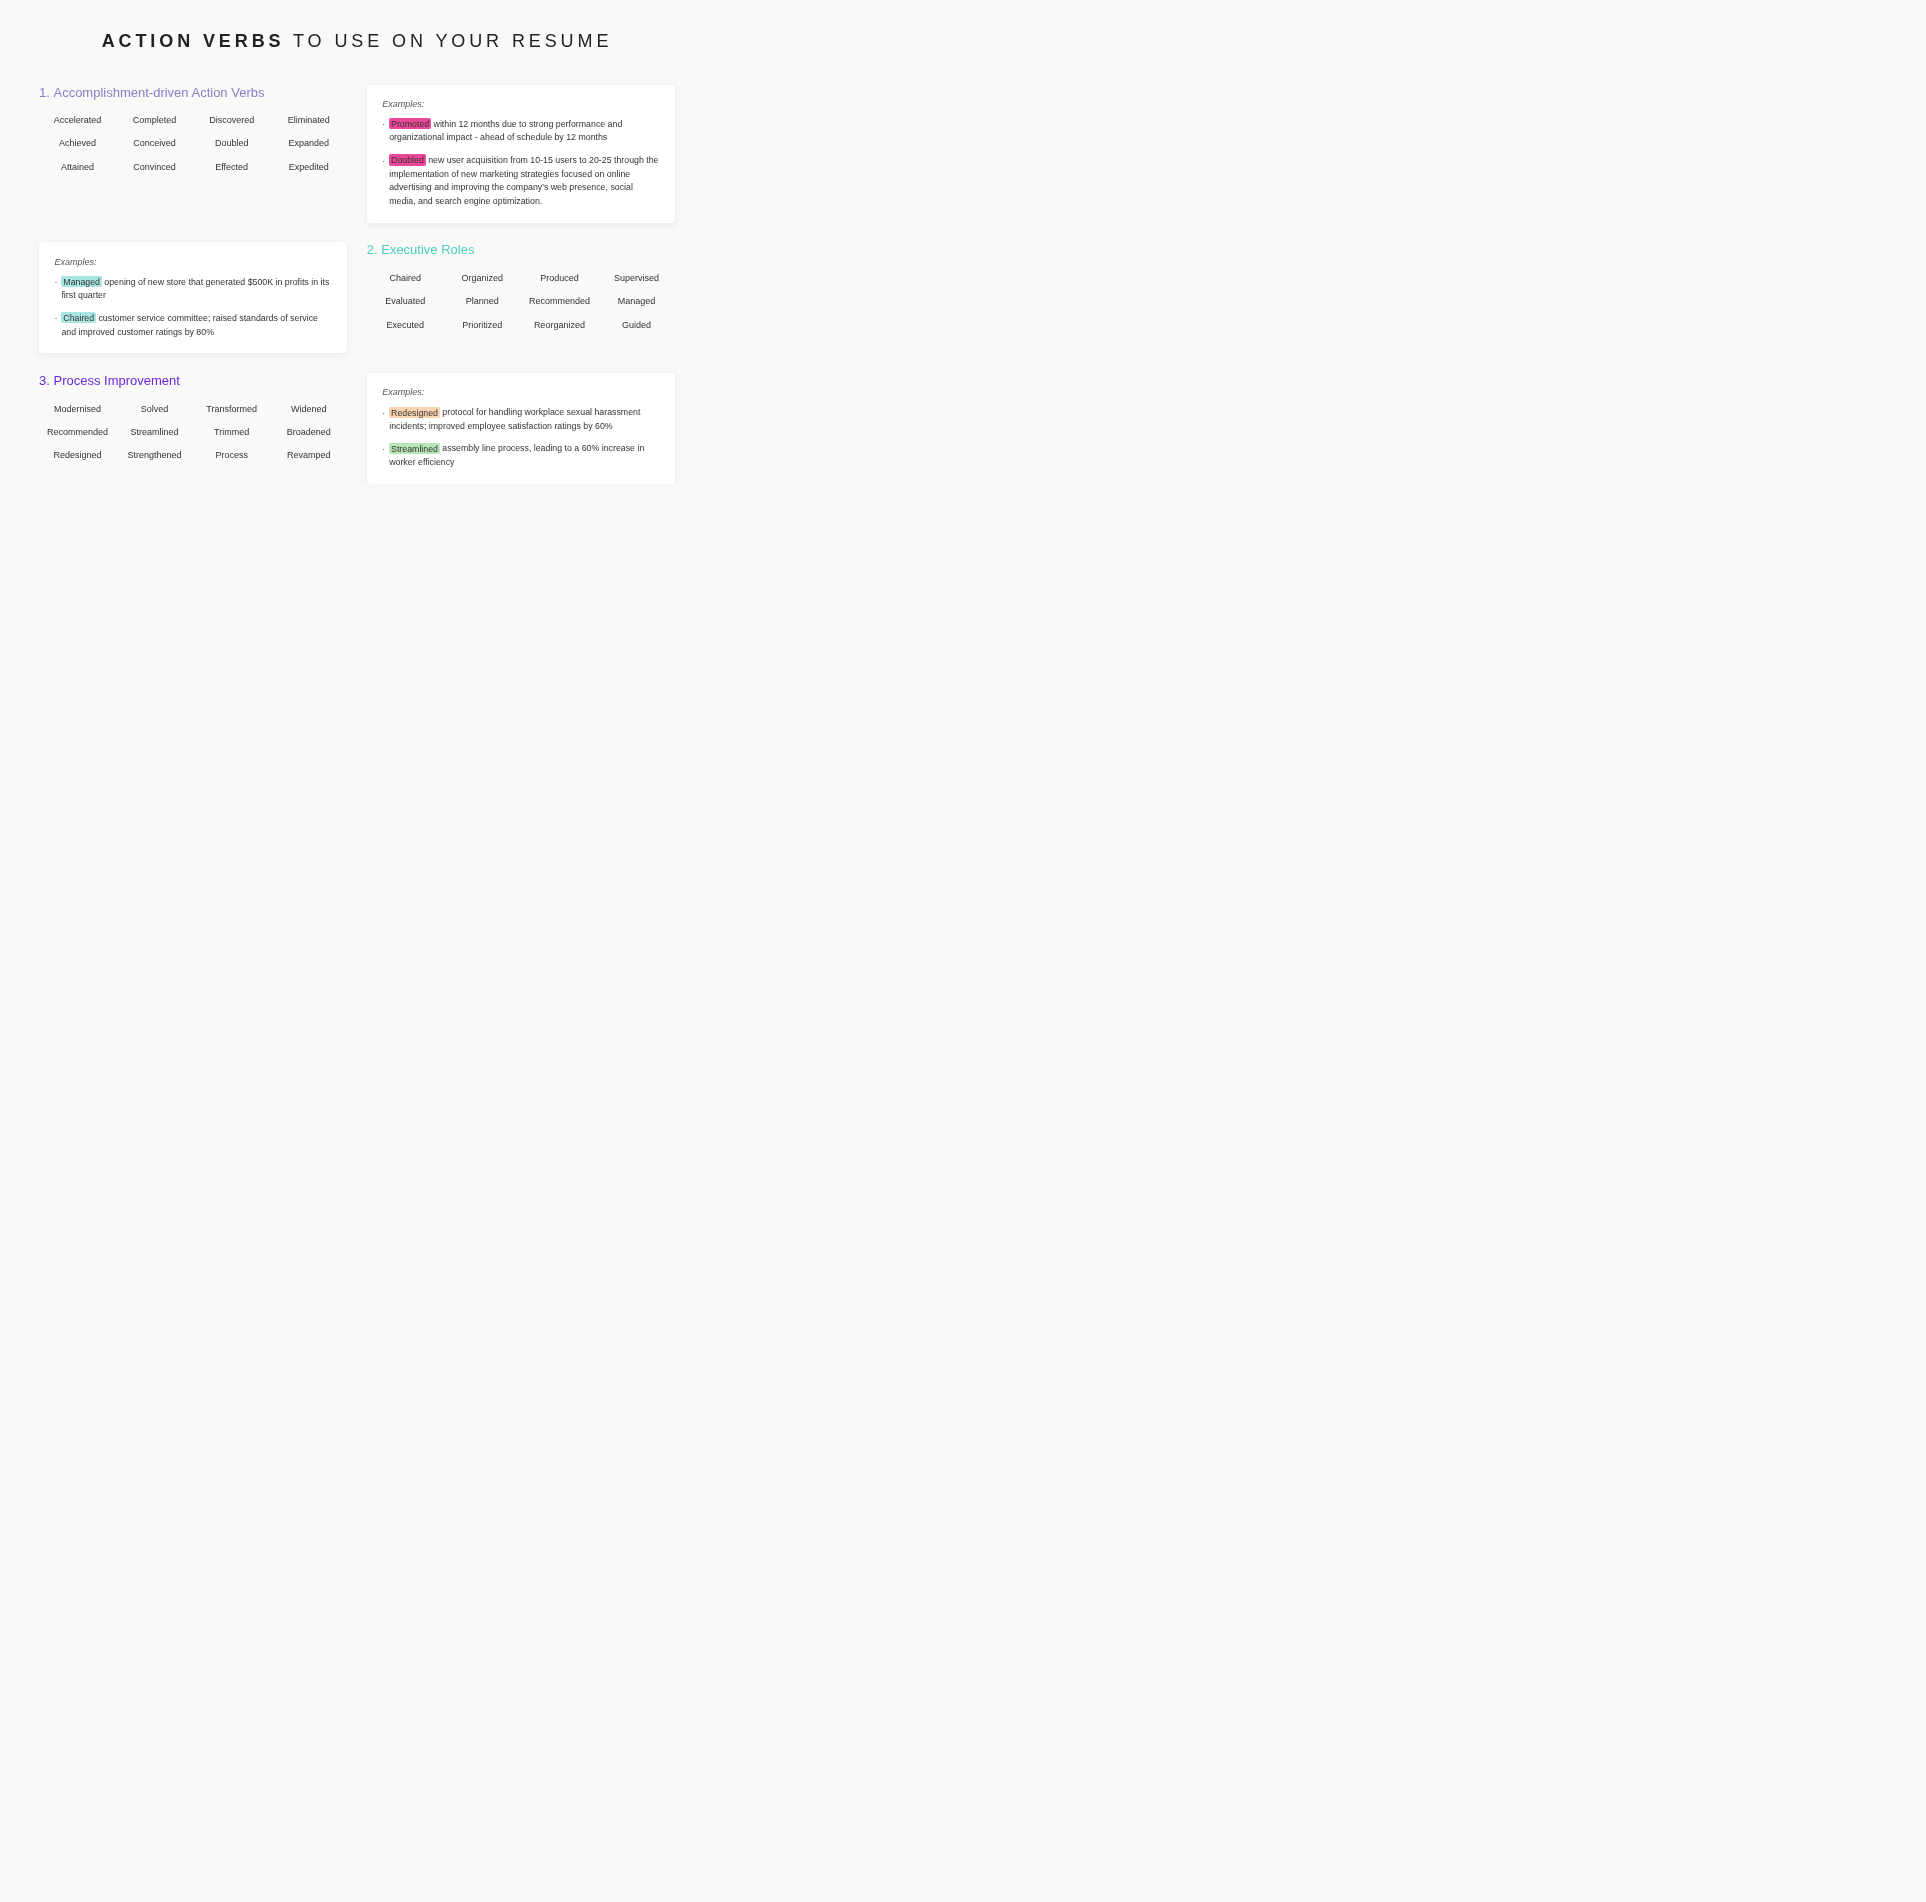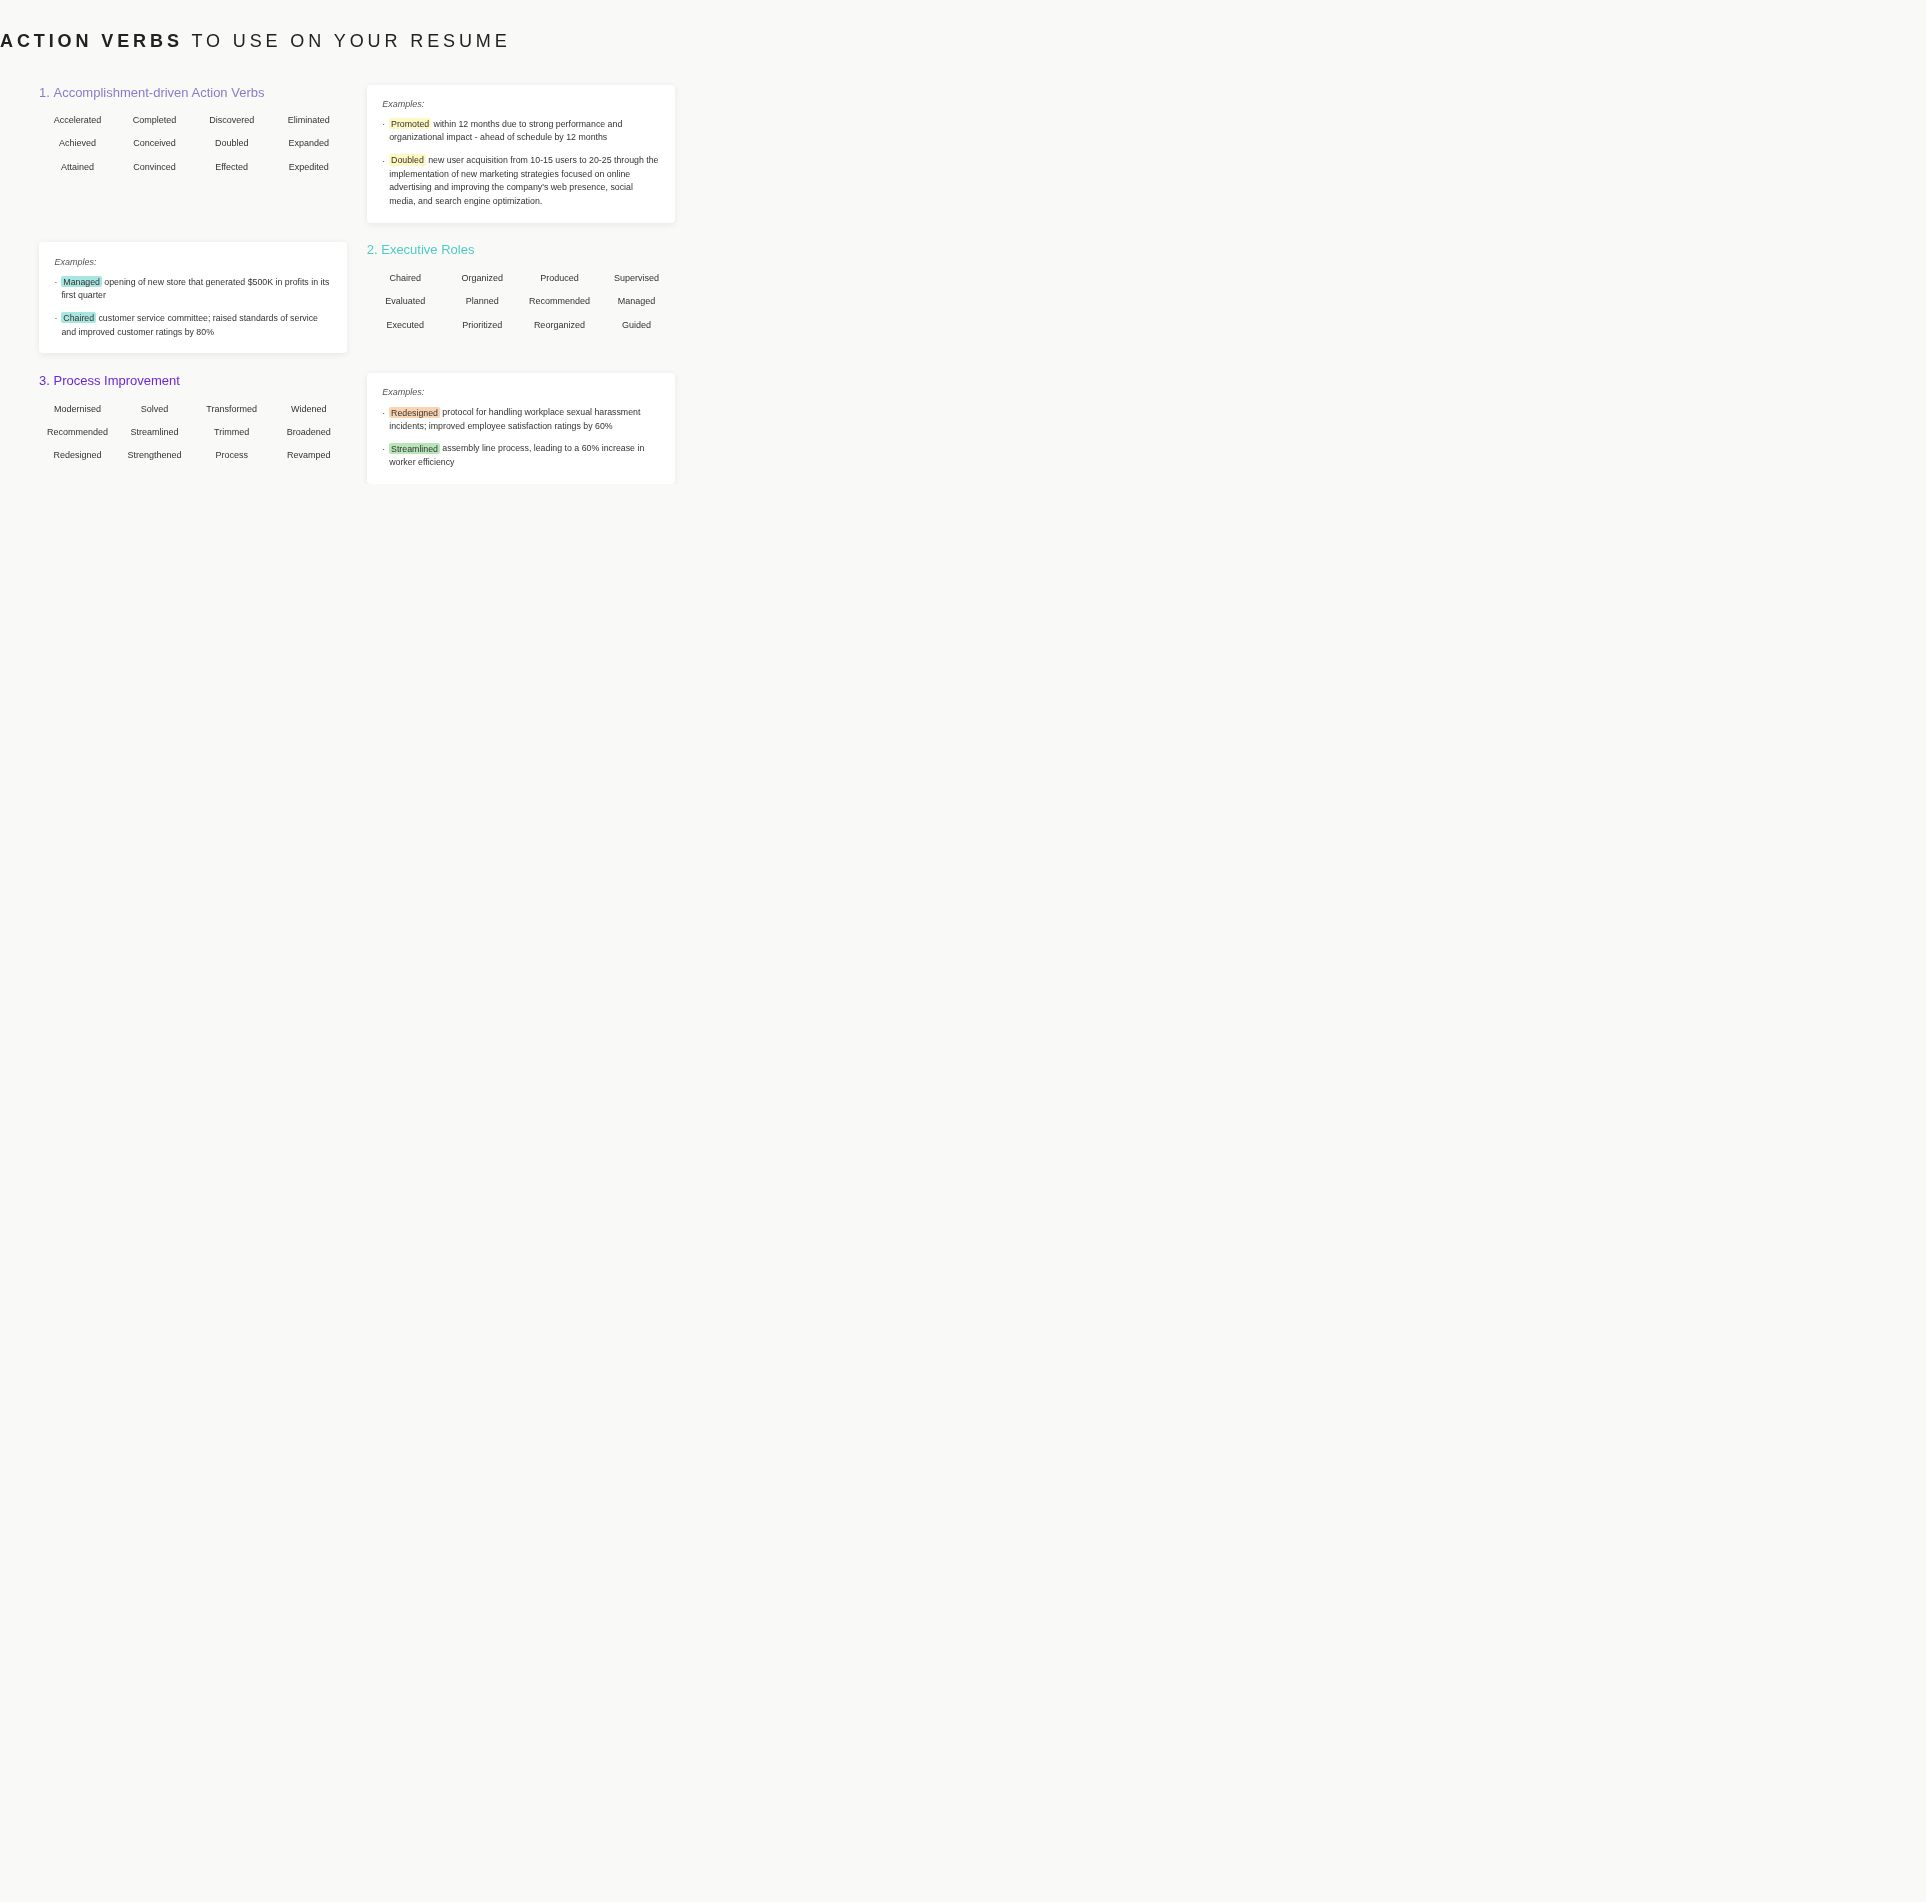--- a/index.html
+++ b/index.html
@@ -14,20 +14,21 @@
     }
 
     .page-wrapper {
       background: #f9f9f7;
       position: relative;
       overflow: hidden;
     }
 
     
     .header {
+      text-align: center;
       padding: 31px 0 19.5px 0;
     }
 
     .header-title {
       font-family: 'Arial', sans-serif;
       font-size: 18px;
       letter-spacing: 3.9px;
       color: #222;
       font-weight: 400;
       text-transform: uppercase;
@@ -136,21 +137,21 @@
       margin-top: 0.6px;
     }
 
     .highlight {
       display: inline;
       border-radius: 1.9px;
       padding: 0.6px 1.9px;
     }
 
     .highlight-purple {
-      background: #fef9c3;
+      background: #ec4899;
     }
 
     .highlight-teal {
       background: #a8e6e2;
     }
 
     .highlight-orange {
       background: #fad4b0;
     }
 

